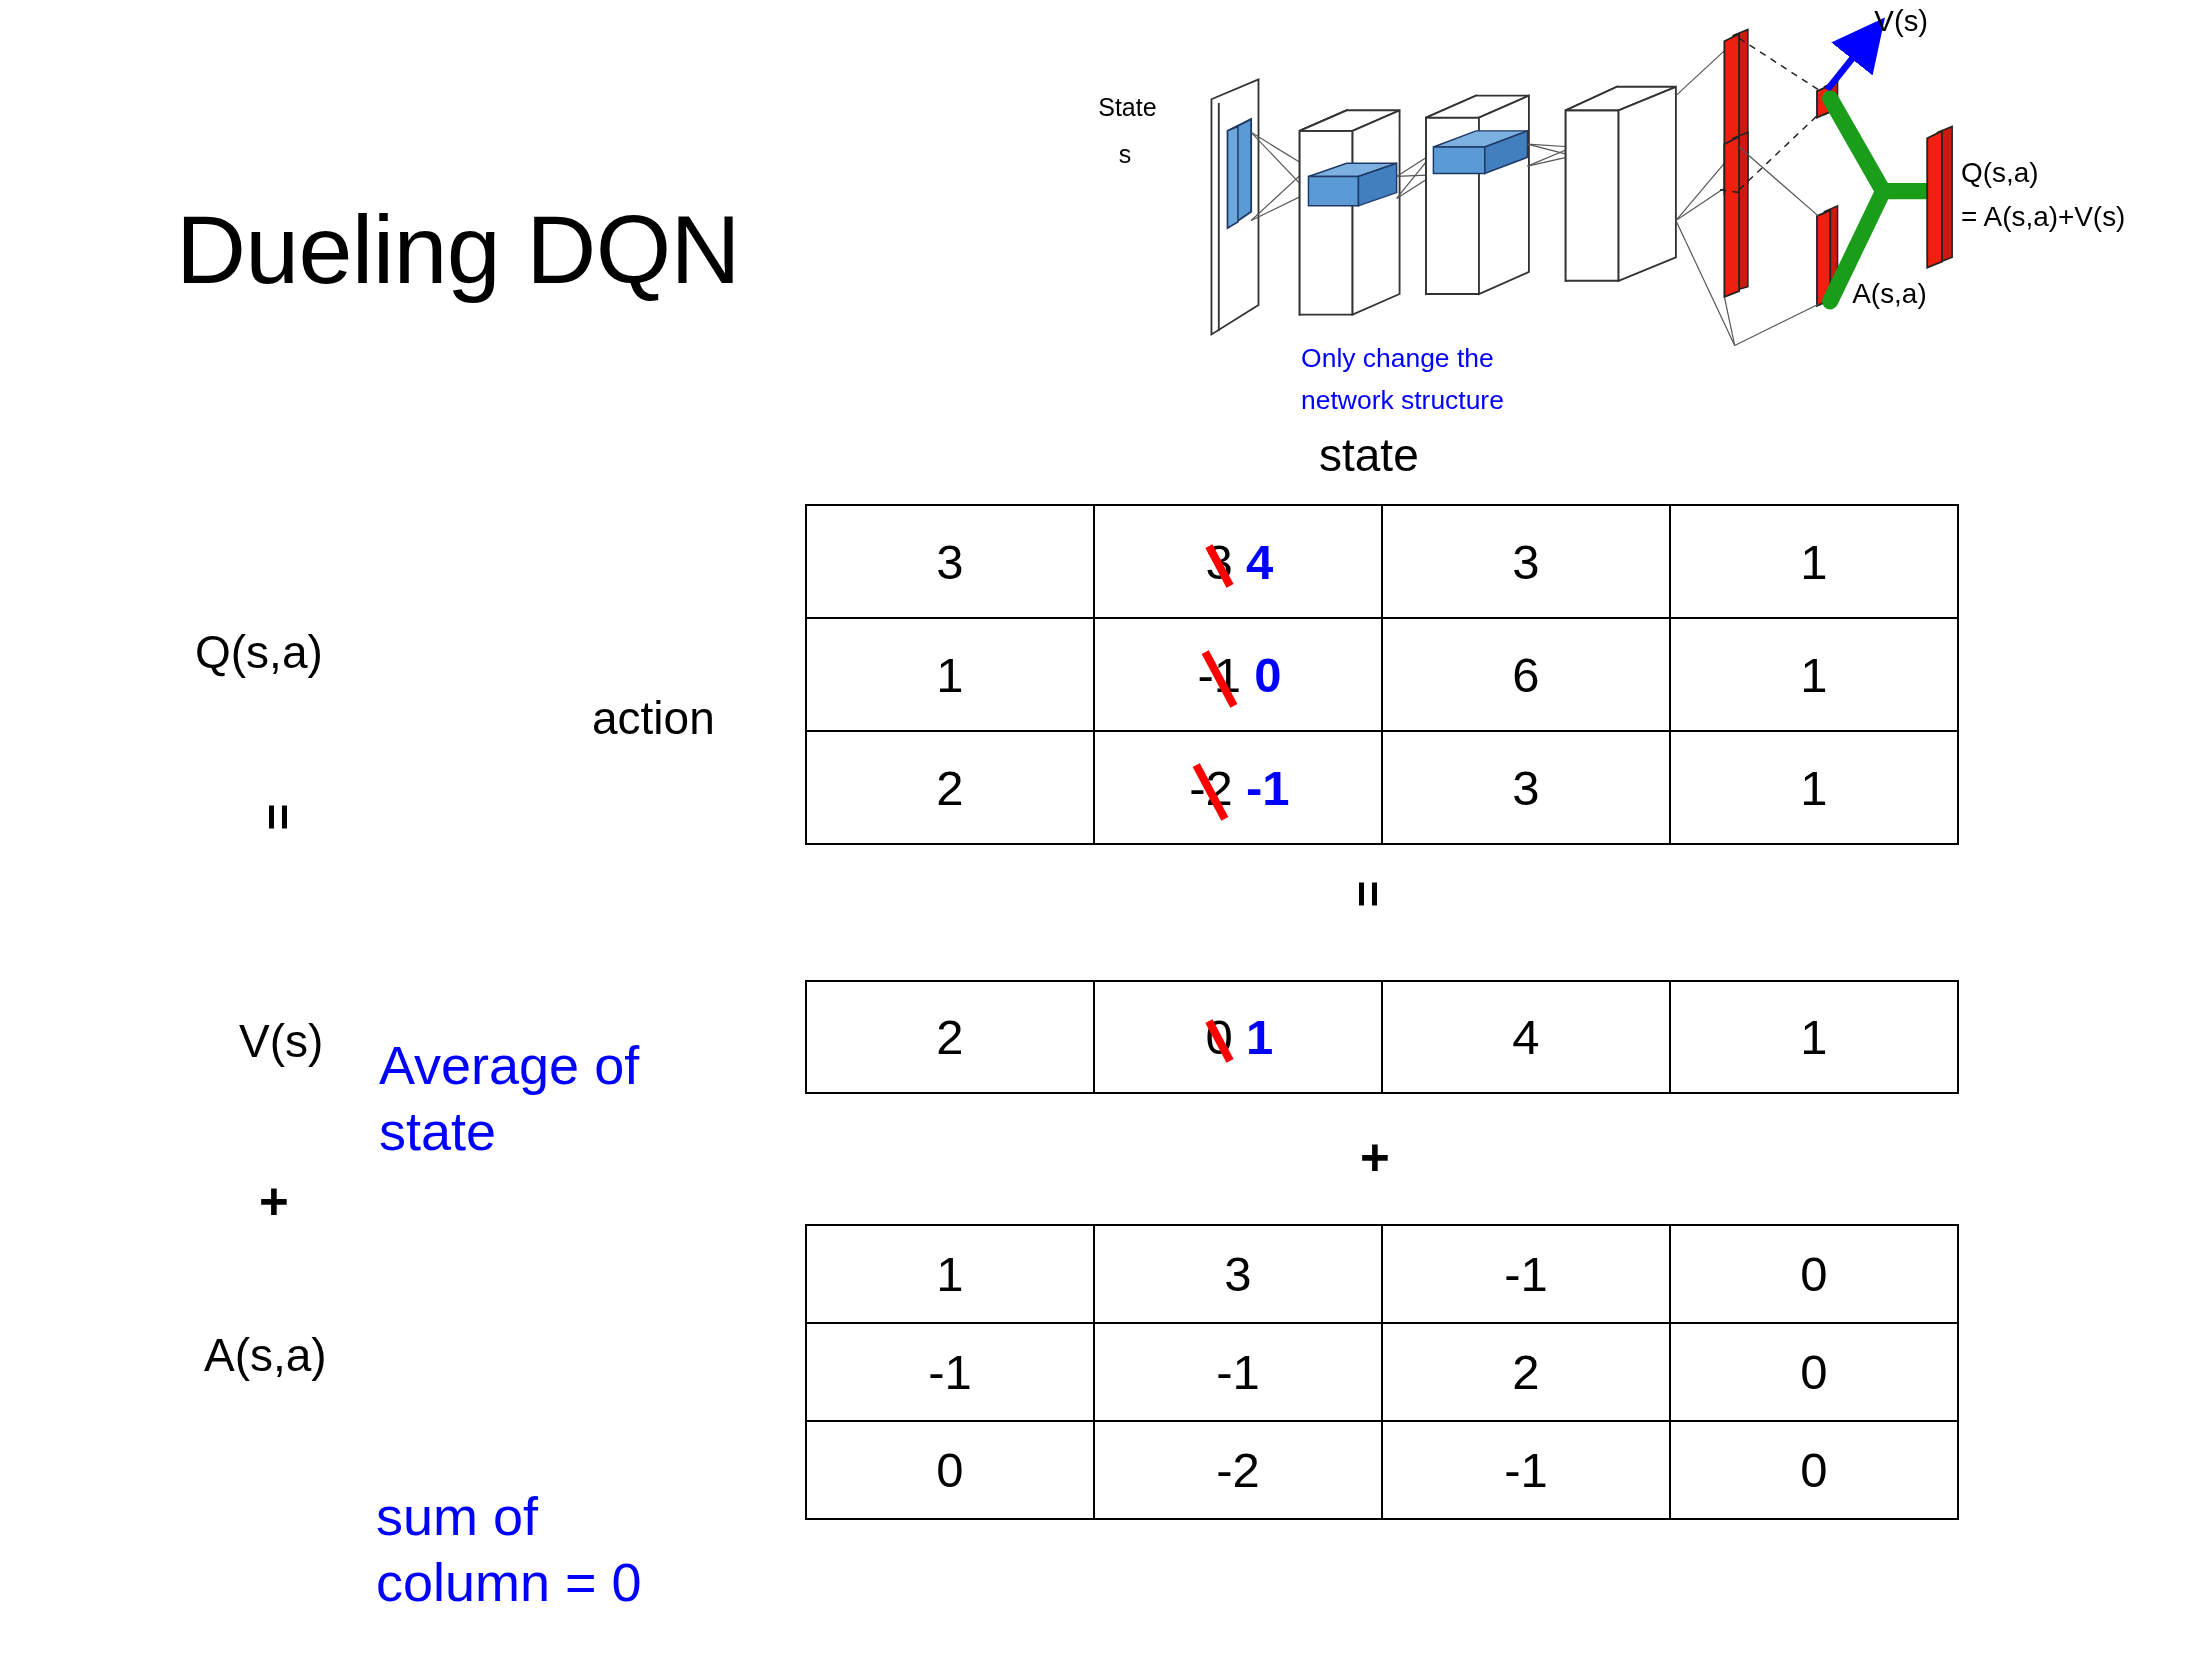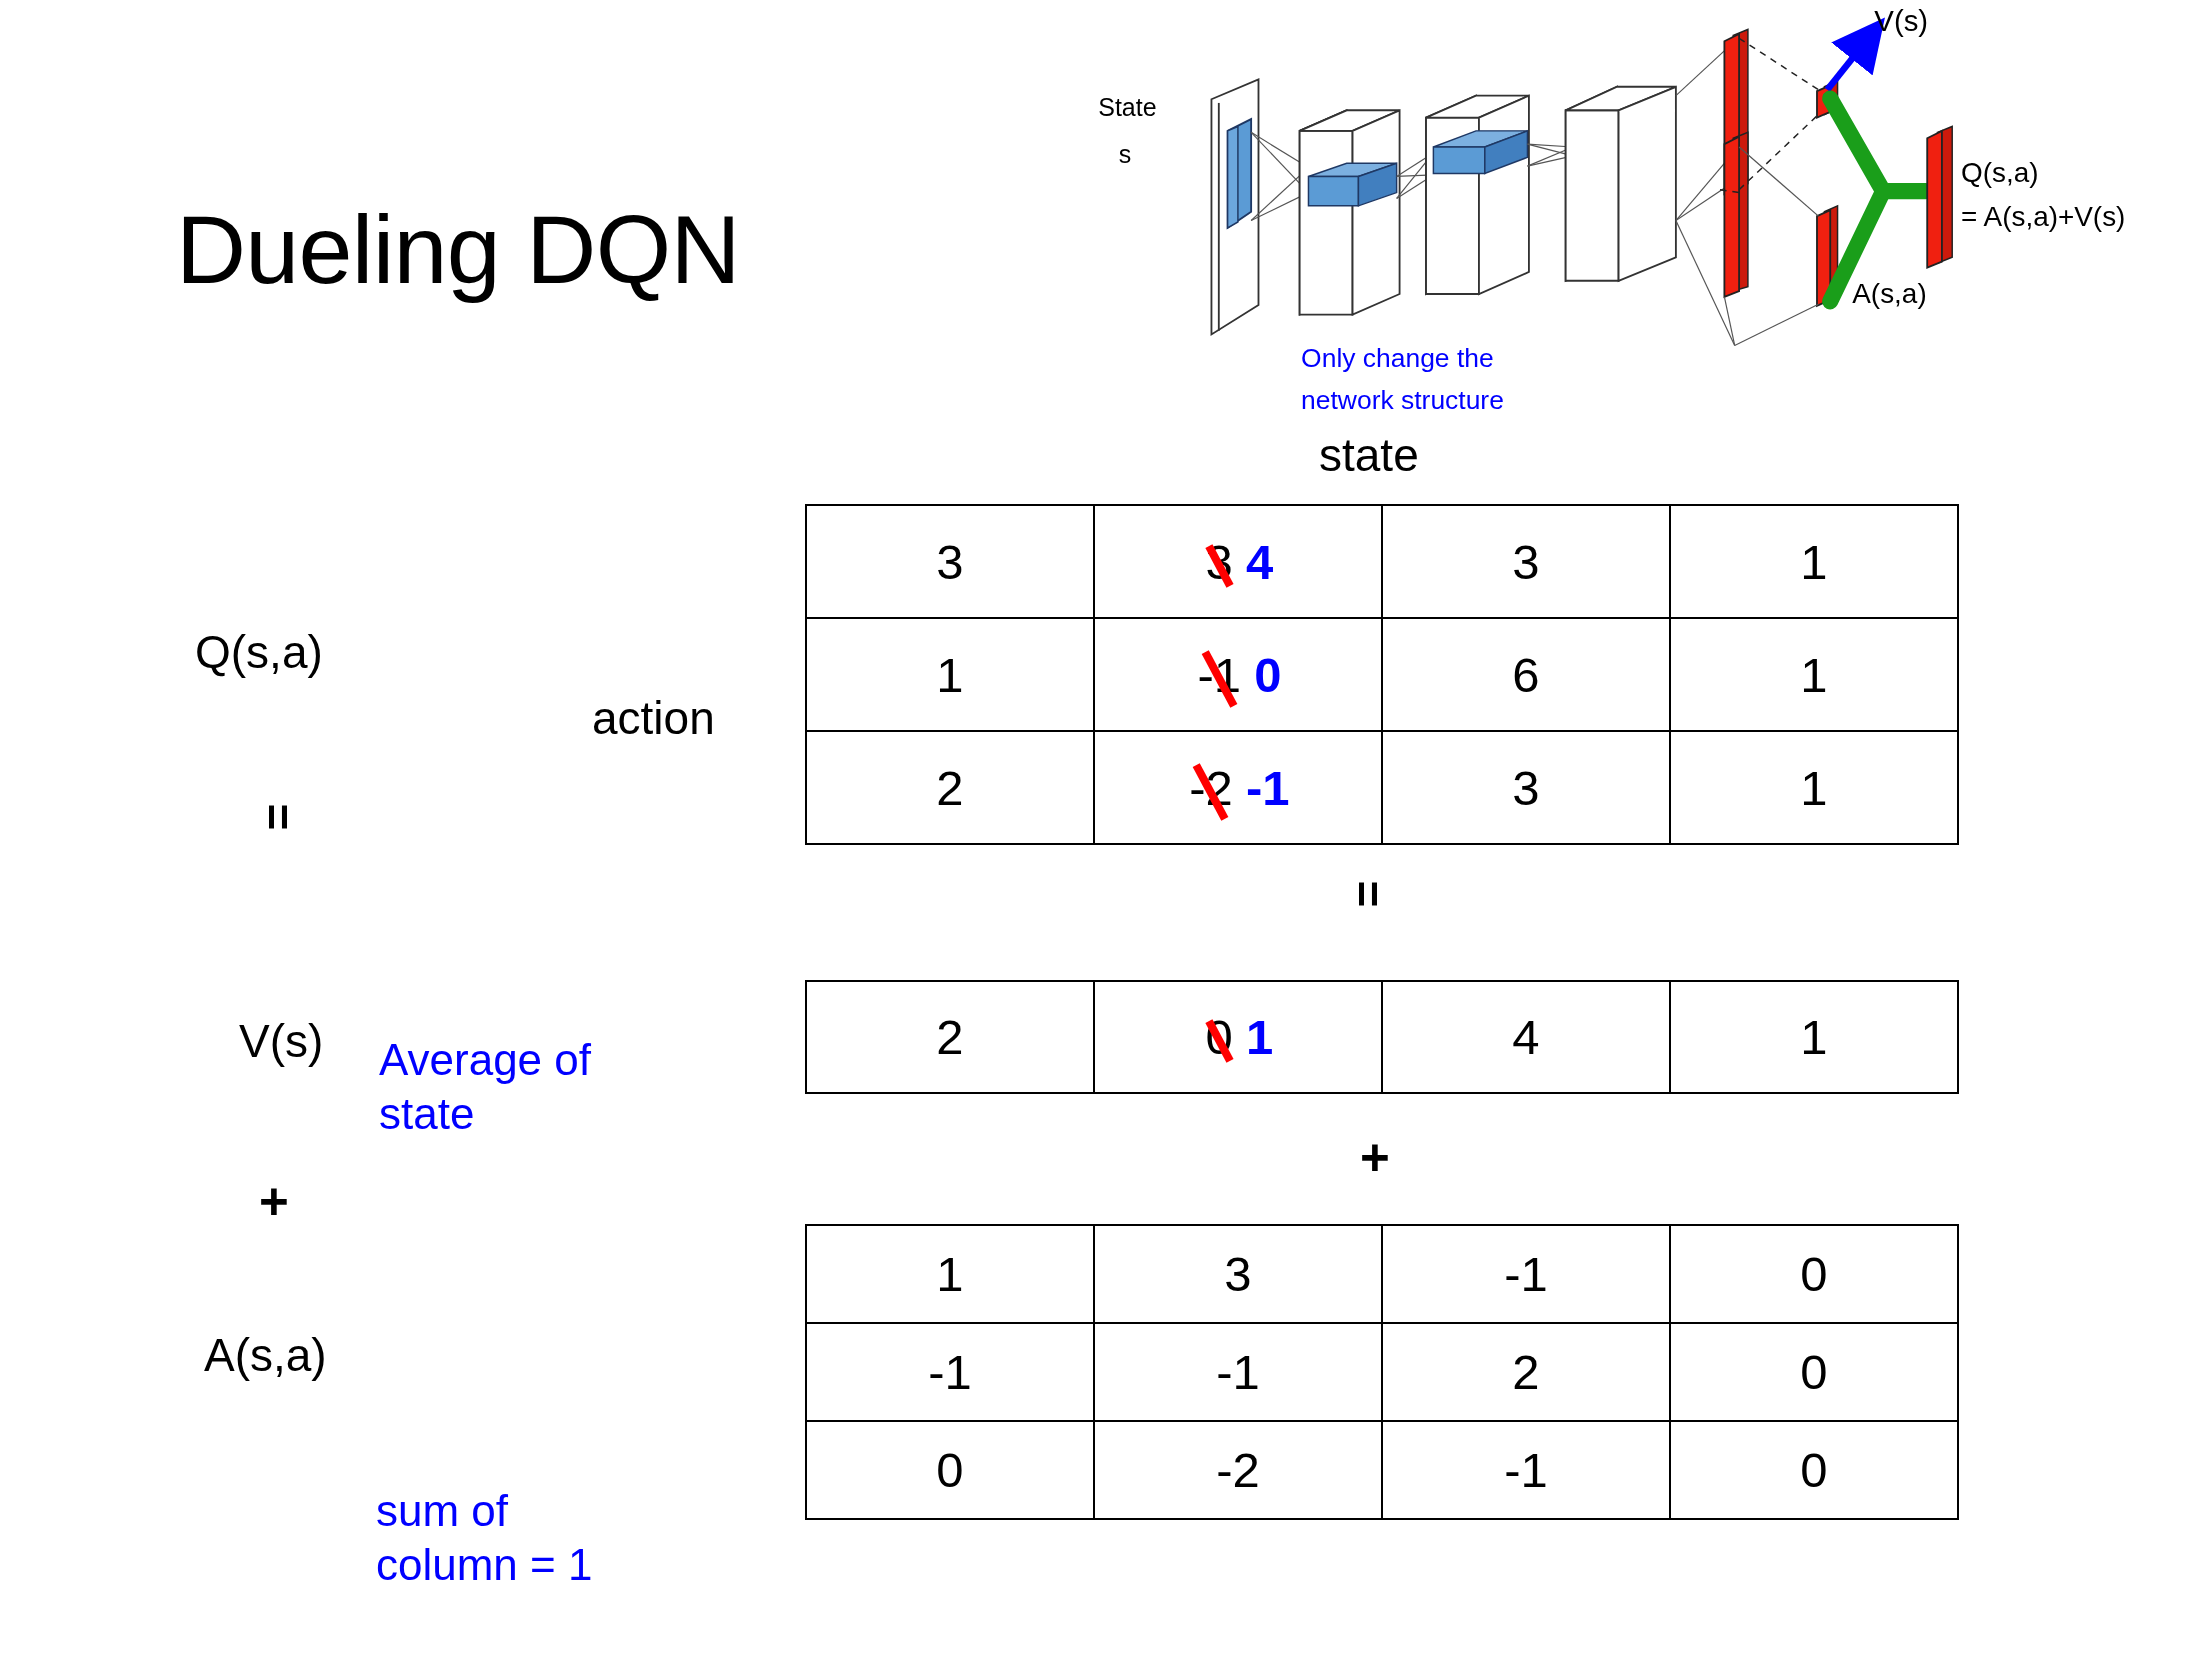--- a/index.html
+++ b/index.html
@@ -41,21 +41,21 @@
   }
 
   
   .big-label{
     font-size:46px;
     line-height:1;
     white-space:nowrap;
   }
   .blue-note{
     color:#0000ff;
-    font-size:44px;
+    font-size:54px;
     line-height:1.22;
     white-space:nowrap;
   }
   .op-sign{
     font-size:51px;
     font-weight:700;
     line-height:1;
   }
   .eq-rot{
     font-size:46px;
@@ -328,21 +328,21 @@
     <td><span>1</span></td>
   </tr>
 </tbody>
   </table>
 
 <div class="abs op-sign" style="left:1360px;top:1132px;">+</div>
 
 <div class="abs big-label" style="left:204px;top:1332px;">A(s,a)</div>
 <div class="abs blue-note" style="left:376px;top:1484px;">
   <div>sum of</div>
-  <div>column = 1</div>
+  <div>column = 0</div>
 </div>
 
 <table class="grid" id="a-table">
   <tbody>
       <tr>
     <td><span>1</span></td>
     <td><span>3</span></td>
     <td><span>-1</span></td>
     <td><span>0</span></td>
   </tr>

